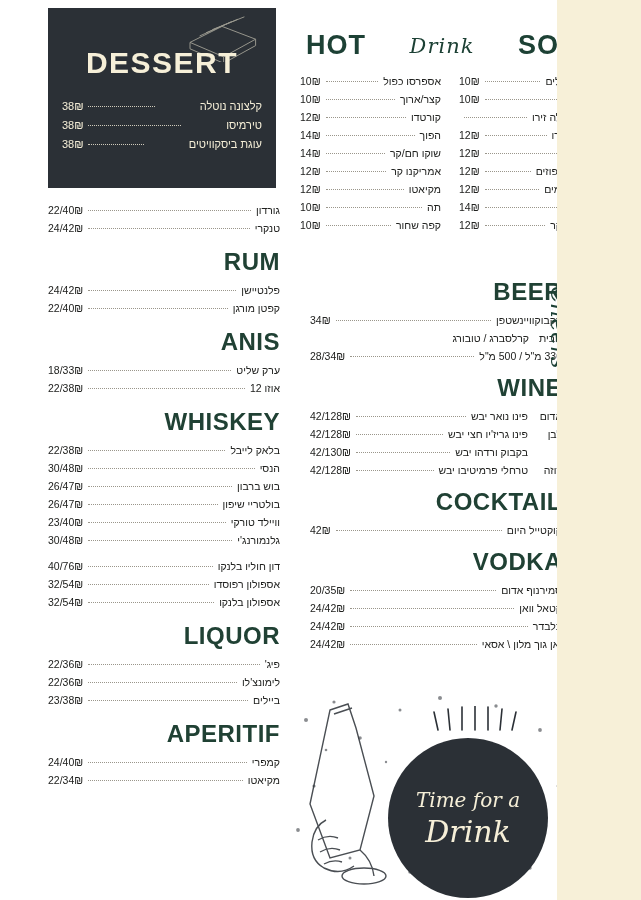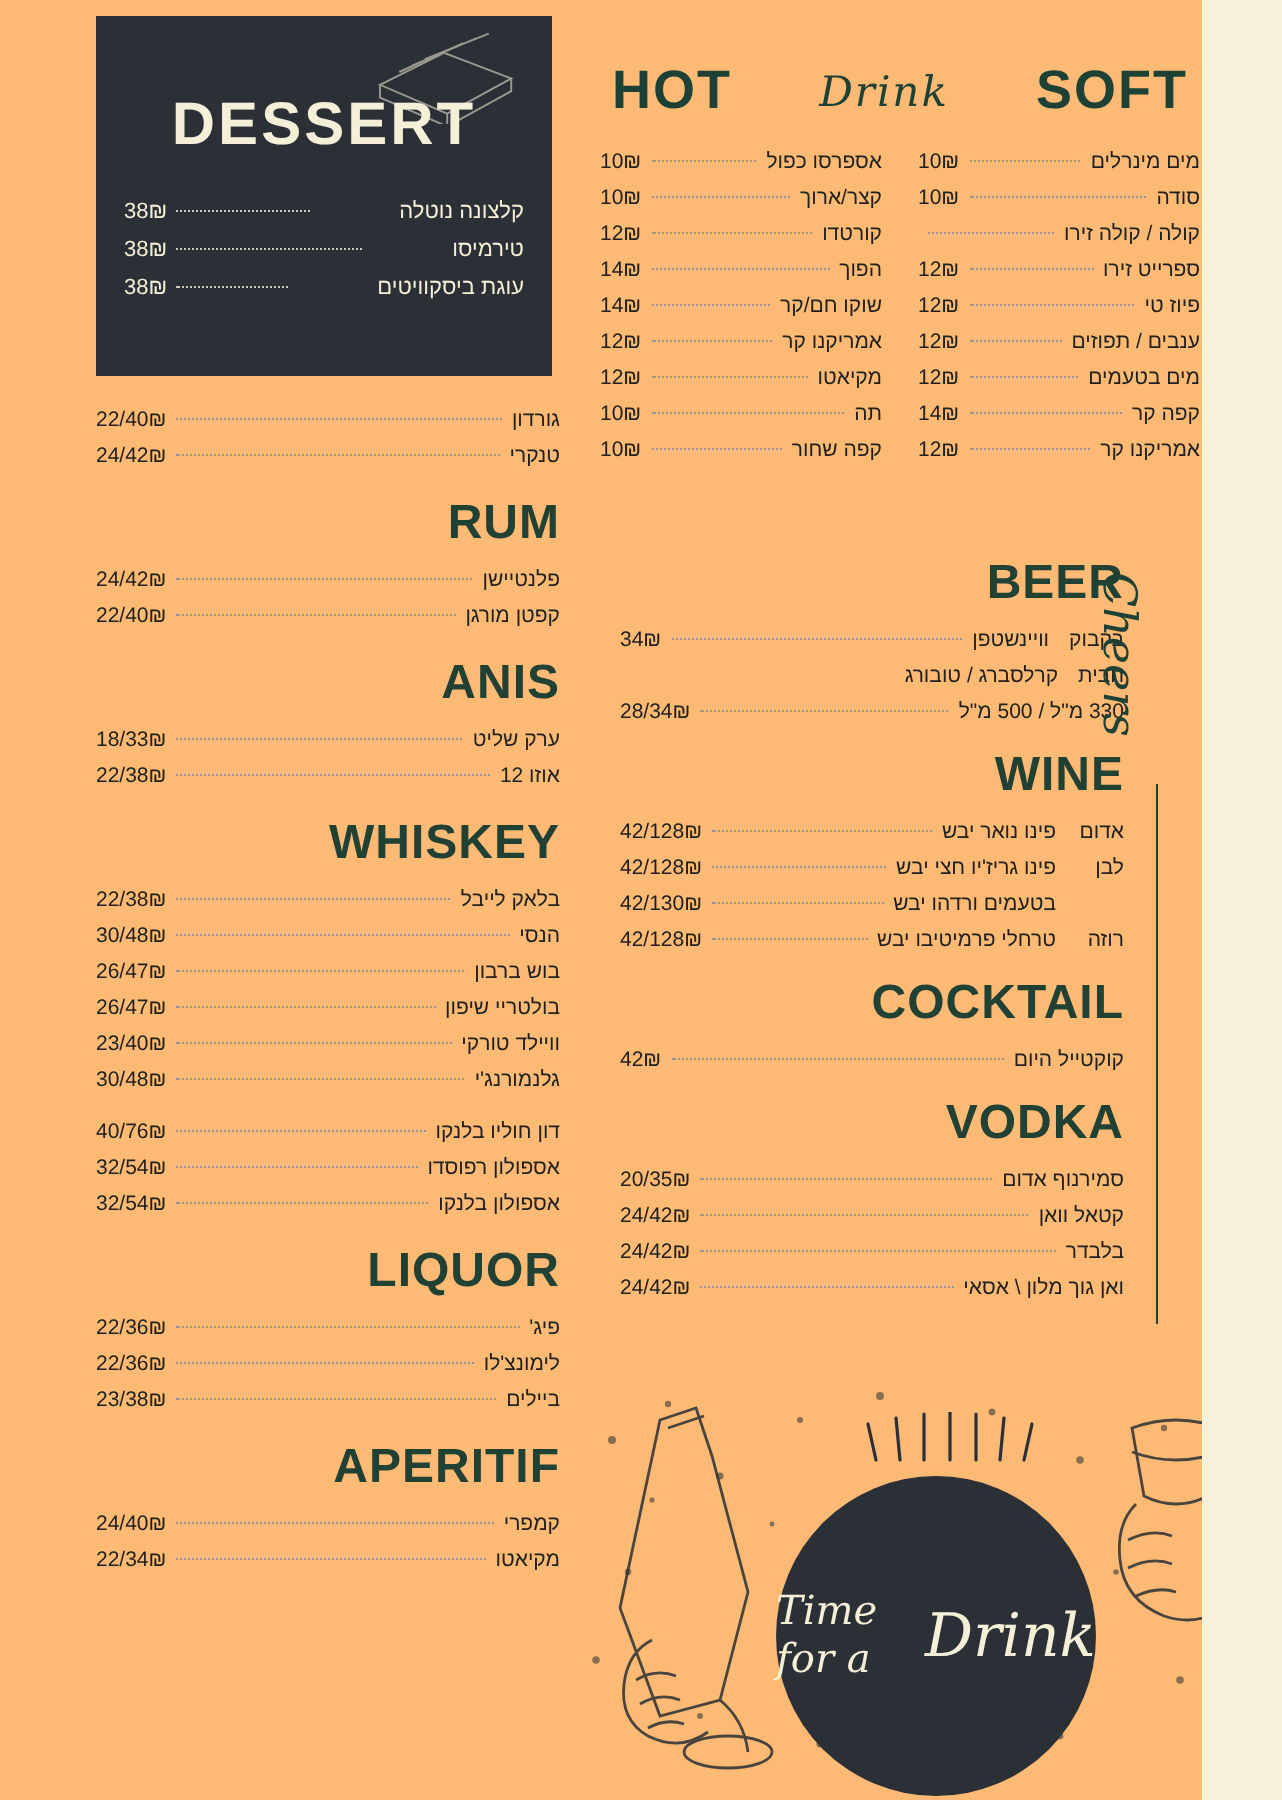--- a/index.html
+++ b/index.html
@@ -9,23 +9,23 @@
   body {
     width: 641px;
     height: 900px;
     background: #f7f0d8;
     font-family: "Liberation Sans", sans-serif;
     overflow: hidden;
     position: relative;
   }
   .page {
     position: relative;
-    width: 601px;
+    width: 557px;
     height: 900px;
-    background: #fdba74;
+    background: #ffffff;
     overflow: hidden;
   }
 
   
   .dessert-box {
     position: absolute;
     left: 48px;
     top: 8px;
     width: 228px;
     height: 180px;
@@ -180,21 +180,21 @@
   
   .emblem {
     position: absolute;
     left: 388px;
     top: 738px;
     width: 160px;
     height: 160px;
     border-radius: 50%;
     background: #2b3036;
     display: flex;
-    flex-direction: row;
+    flex-direction: column;
     align-items: center;
     justify-content: center;
     color: #f6efd8;
   }
   .emblem .l1 {
     font-family: "DejaVu Serif", serif;
     font-style: italic;
     font-size: 20px;
     margin-bottom: 2px;
   }
@@ -517,21 +517,21 @@
 
   </div>
 
   <div class="rightcol">
 
     <div class="block">
       <div class="sec-title">BEER</div>
       <div class="rows">
         <div class="row">
           <span class="nm">בקבוק</span>
-          <span class="nm" style="margin-right:10px">וויינשטפן</span>
+          <span class="nm" style="">וויינשטפן</span>
           <span class="dots"></span>
           <span class="pr">34₪</span>
         </div>
         <div class="row">
           <span class="nm">חבית</span>
           <span class="nm" style="margin-right:10px">קרלסברג / טובורג</span>
         </div>
         <div class="row">
           <span class="nm">330 מ"ל / 500 מ"ל</span>
           <span class="dots"></span>
@@ -550,21 +550,21 @@
           <span class="pr">42/128₪</span>
         </div>
         <div class="row">
           <span class="nm" style="min-width:34px">לבן</span>
           <span class="nm">פינו גריז'יו חצי יבש</span>
           <span class="dots"></span>
           <span class="pr">42/128₪</span>
         </div>
         <div class="row">
           <span class="nm" style="min-width:34px"></span>
-          <span class="nm">בטעמים ורדהו יבש</span>
+          <span class="nm">בקבוק ורדהו יבש</span>
           <span class="dots"></span>
           <span class="pr">42/130₪</span>
         </div>
         <div class="row">
           <span class="nm" style="min-width:34px">רוזה</span>
           <span class="nm">טרחלי פרמיטיבו יבש</span>
           <span class="dots"></span>
           <span class="pr">42/128₪</span>
         </div>
       </div>

